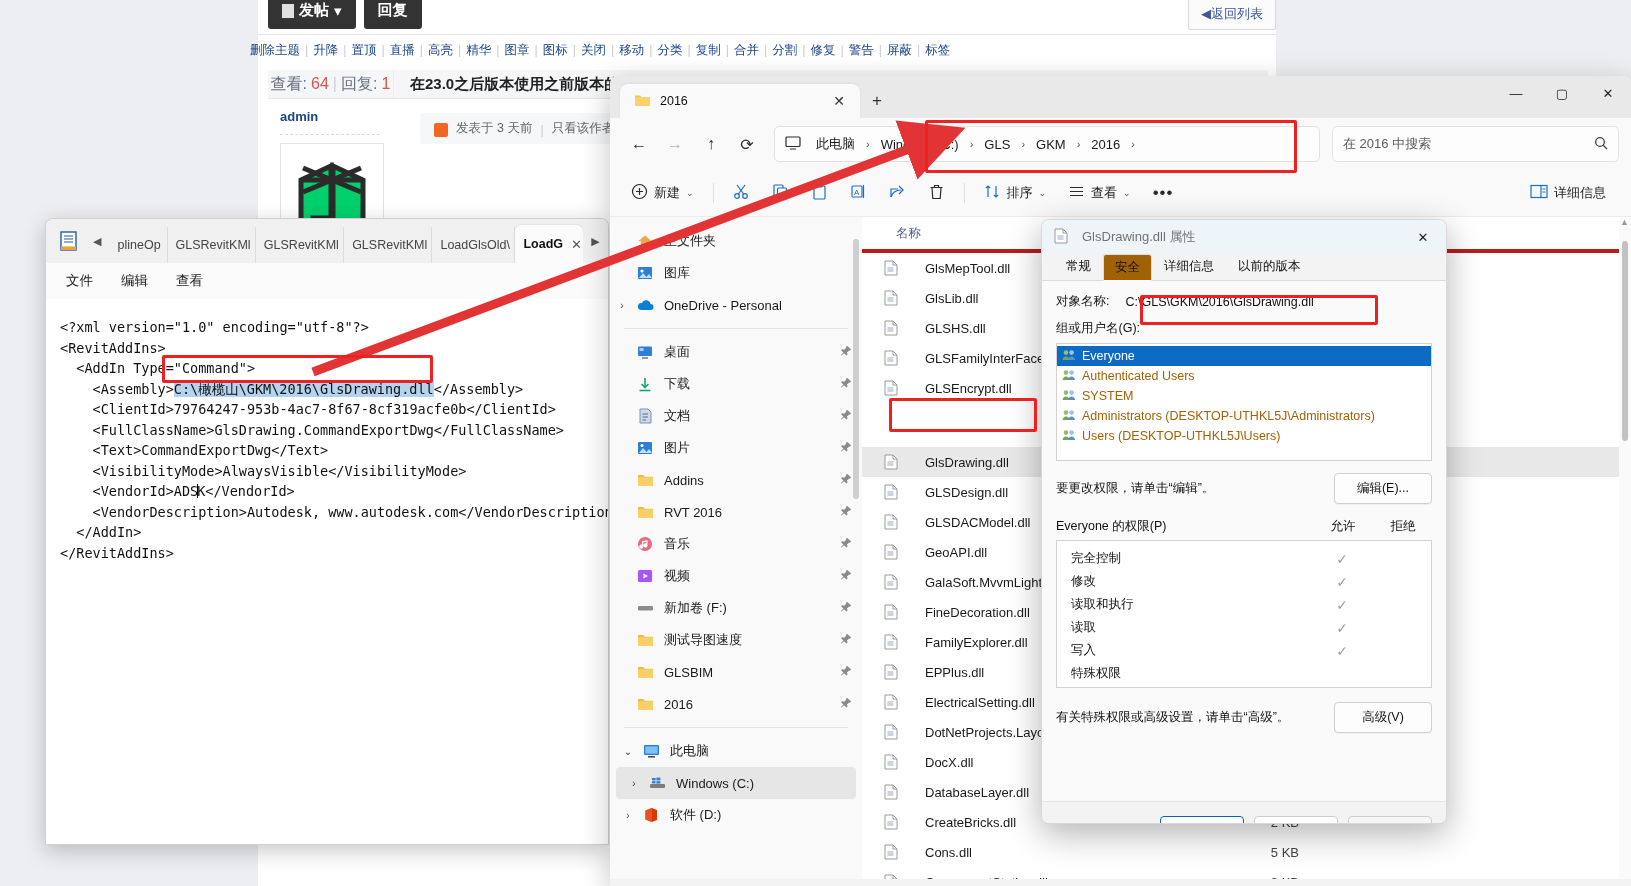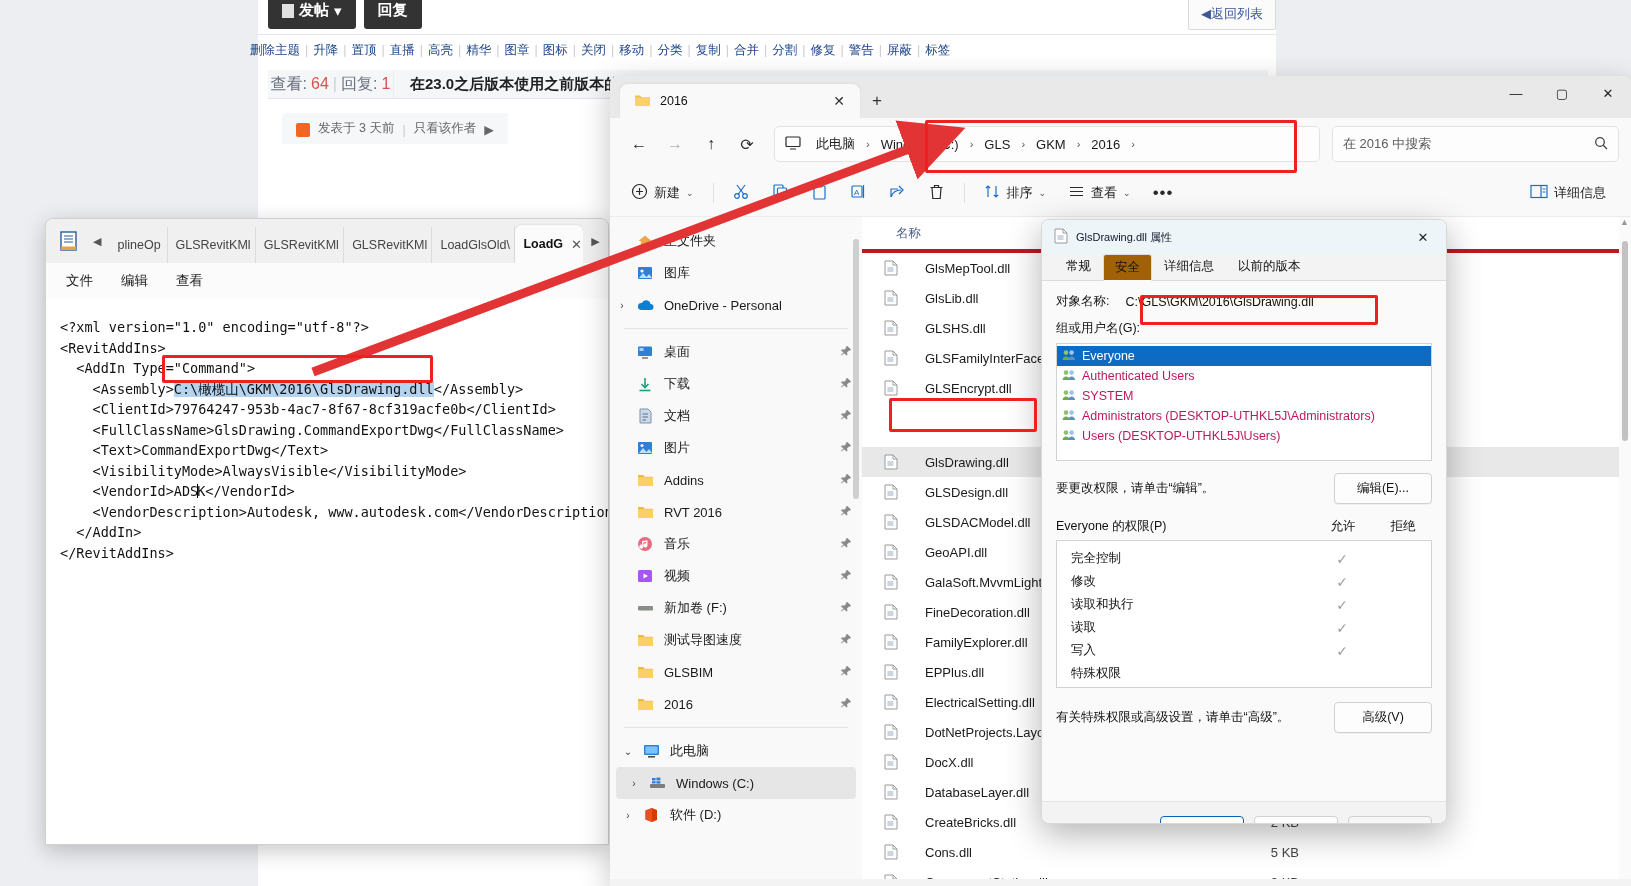--- a/index.html
+++ b/index.html
@@ -95,31 +95,31 @@
   .vscroll{position:absolute;right:0;top:0;width:12px;height:662px;background:#fafafa;}
   .vthumb{position:absolute;left:3px;top:24px;width:6px;height:200px;background:#c2c2c2;border-radius:3px;}
   .sidescroll{position:absolute;right:2px;top:12px;width:8px;height:640px;}
   .sidethumb{position:absolute;left:1px;top:10px;width:6px;height:260px;background:#cfcfcf;border-radius:3px;}
   .side-arrow{position:absolute;right:2px;top:0;font-size:9px;color:#999;}
 
   
   #props{position:absolute;left:1041px;top:219px;width:404px;height:603px;background:#f3f3f3;
      border:1px solid #d8d8d8;border-radius:8px;box-shadow:0 10px 34px rgba(0,0,0,.30);overflow:hidden;}
   .pr-title{height:34px;background:#eef5f9;display:flex;align-items:center;padding:0 6px 0 12px;}
-  .pr-title .t{flex:1;font-size:11px;color:#0f172a;display:flex;align-items:center;gap:8px;}
+  .pr-title .t{flex:1;font-size:13px;color:#737373;display:flex;align-items:center;gap:14px;}
   .pr-title .x{width:34px;height:28px;display:flex;align-items:center;justify-content:center;font-size:13px;color:#222;}
   .pr-tabs{height:26px;display:flex;align-items:flex-end;padding-left:12px;background:#f3f3f3;border-bottom:1px solid #dcdcdc;}
   .pr-tab{font-size:12.5px;color:#111;padding:4px 11px;border:1px solid transparent;}
   .pr-tab.active{background:#a16207;border:1px solid #dcdcdc;border-bottom:1px solid #fafafa;margin-bottom:-1px;border-radius:3px 3px 0 0;}
   .pr-pane{background:#fafafa;height:508px;padding:12px 14px 0 14px;position:relative;}
   .lbl{font-size:12.5px;color:#111;}
   .objname{display:flex;align-items:center;gap:10px;margin-bottom:10px;}
   .objval{flex:1;font-size:12.5px;color:#111;padding-left:6px;}
   .userlist{border:1px solid #d2d2d2;background:#fff;height:112px;margin-top:6px;padding:2px 0;}
-  .urow{height:20px;display:flex;align-items:center;font-size:12.5px;color:#be185d;padding-left:5px;gap:6px;}
+  .urow{height:20px;display:flex;align-items:center;font-size:12.5px;color:#a16207;padding-left:5px;gap:6px;}
   .urow.sel{background:#0d6bc4;color:#fff;}
   .prow-edit{display:flex;align-items:center;margin-top:12px;}
   .prow-edit .txt{flex:1;font-size:12.5px;color:#111;}
   .btn{border:1px solid #d0d0d0;background:#fdfdfd;border-radius:4px;font-size:12.5px;color:#111;
       padding:6px 0;text-align:center;box-shadow:0 1px 0 rgba(0,0,0,.04);}
   .permhdr{display:flex;align-items:center;margin-top:14px;font-size:12.5px;color:#111;}
   .permhdr .sp{flex:1;}
   .permhdr .c1{width:62px;text-align:center;}
   .permhdr .c2{width:58px;text-align:center;}
   .permlist{border:1px solid #d2d2d2;background:#fff;margin-top:5px;height:140px;padding-top:6px;}
@@ -167,20 +167,34 @@
       <div class="meta">
         <span>查看:</span>
         <b>64</b>
         <span style="color:#ccd0d6">|</span>
         <span>回复:</span>
         <b>1</b>
       </div>
       <div class="title">在23.0之后版本使用之前版本的导</div>
     </div>
     <div class="fc-body">
+      <div class="fc-left">
+        <div class="uname">admin</div>
+        <div class="dashes"></div>
+        <div class="avatar">
+          <svg width="90" height="104" viewBox="0 0 90 104">
+            <polygon points="14,28 44,14 44,96 14,96" fill="#00d06c" stroke="#2b2b2b" stroke-width="5"></polygon>
+            <polygon points="46,14 76,28 76,96 46,96" fill="#00d06c" stroke="#2b2b2b" stroke-width="5"></polygon>
+            <line x1="14" y1="28" x2="76" y2="28" stroke="#2b2b2b" stroke-width="5"></line>
+            <line x1="16" y1="16" x2="74" y2="40" stroke="#2b2b2b" stroke-width="5"></line>
+            <line x1="74" y1="16" x2="16" y2="40" stroke="#2b2b2b" stroke-width="5"></line>
+            <rect x="26" y="66" width="16" height="32" fill="#fff" stroke="#2b2b2b" stroke-width="5"></rect>
+          </svg>
+        </div>
+      </div>
       <div class="fc-right">
         <div class="post-meta">
           <span class="pic"></span>
           <span>发表于 3 天前</span>
           <span class="sep">|</span>
           <span>只看该作者</span>
           <span>▶</span>
         </div>
       </div>
     </div>

